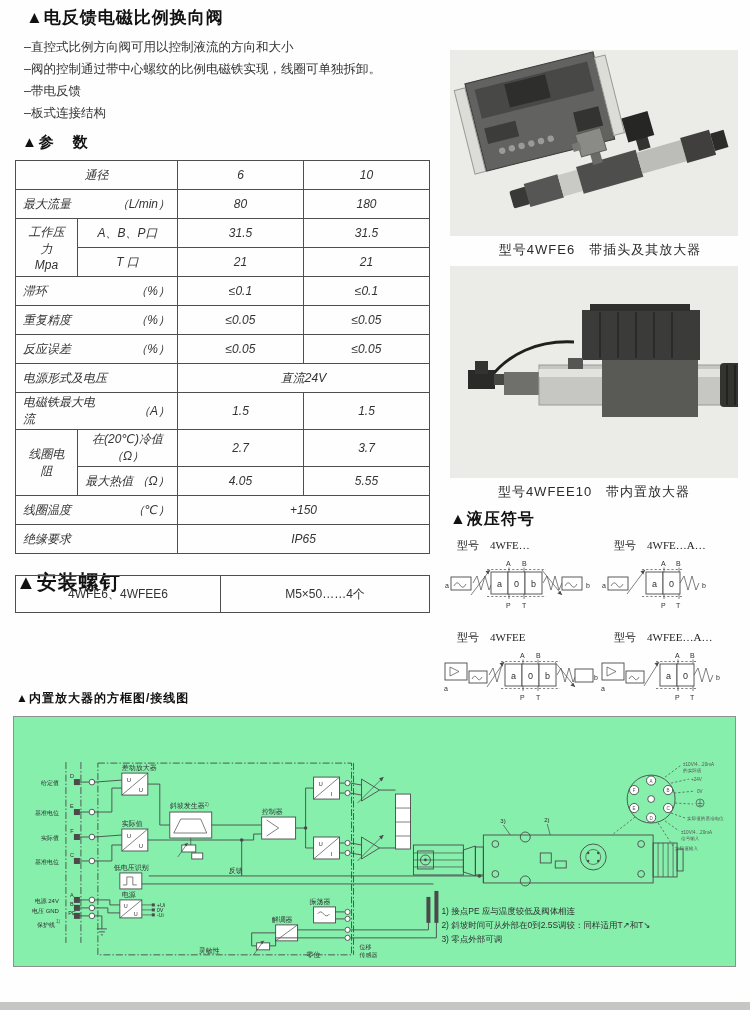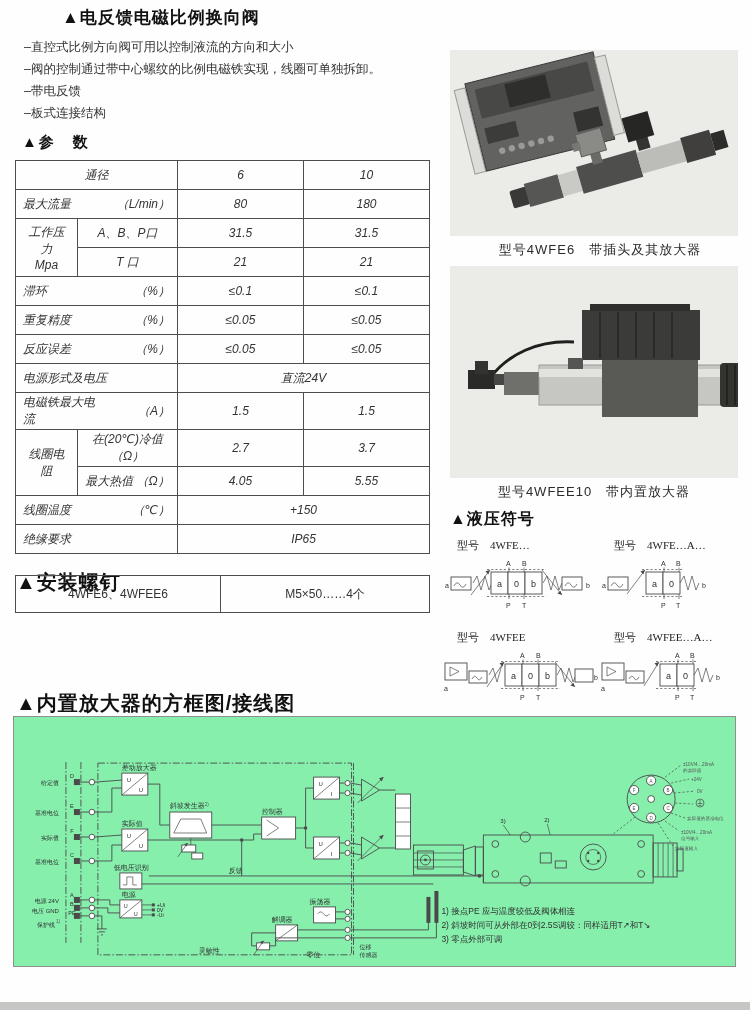--- a/index.html
+++ b/index.html
@@ -1,25 +1,25 @@
 <!DOCTYPE html>
 <html><head>
 <meta charset="utf-8">
 <style>
   html,body{margin:0;padding:0;background:#e9e9e7;}
   .page{position:relative;width:750px;height:1010px;margin:0 auto;background:#fefefe;
         font-family:"Liberation Sans","DejaVu Sans",sans-serif;color:#333;overflow:hidden;}
   .abs{position:absolute;}
   .sec-head{font-weight:bold;color:#111;}
-  .title{left:26px;top:6px;font-size:17px;letter-spacing:1px;margin-left:36px;}
+  .title{left:26px;top:6px;font-size:17px;letter-spacing:1px;}
   .features{left:24px;top:36px;font-size:12.5px;color:#333;line-height:22px;}
   .h-params{left:22px;top:133px;font-size:15px;letter-spacing:2px;}
   .h-screws{left:16px;top:569px;font-size:20px;letter-spacing:1px;}
   .h-symbols{left:450px;top:509px;font-size:16px;letter-spacing:1px;}
-  .h-diagram{left:16px;top:690px;font-size:20px;letter-spacing:1px;}
+  .h-diagram{left:16px;top:690px;font-size:12px;letter-spacing:1px;}
 
   table{border-collapse:collapse;table-layout:fixed;}
   .ptable{left:15px;top:160px;width:414px;}
   .ptable td{border:1px solid #4e4e4e;font-size:12px;height:26px;padding:1px 7px;color:#333;font-style:italic;}
   .stable{left:15px;top:575px;width:414px;}
   .stable td{border:1px solid #4e4e4e;font-size:12px;height:34px;padding:1px 6px;text-align:center;}
   .c{text-align:center;}
   .lu{display:flex;justify-content:space-between;align-items:center;gap:40px;}
   .mt{}
   .sm{font-size:11px;}

